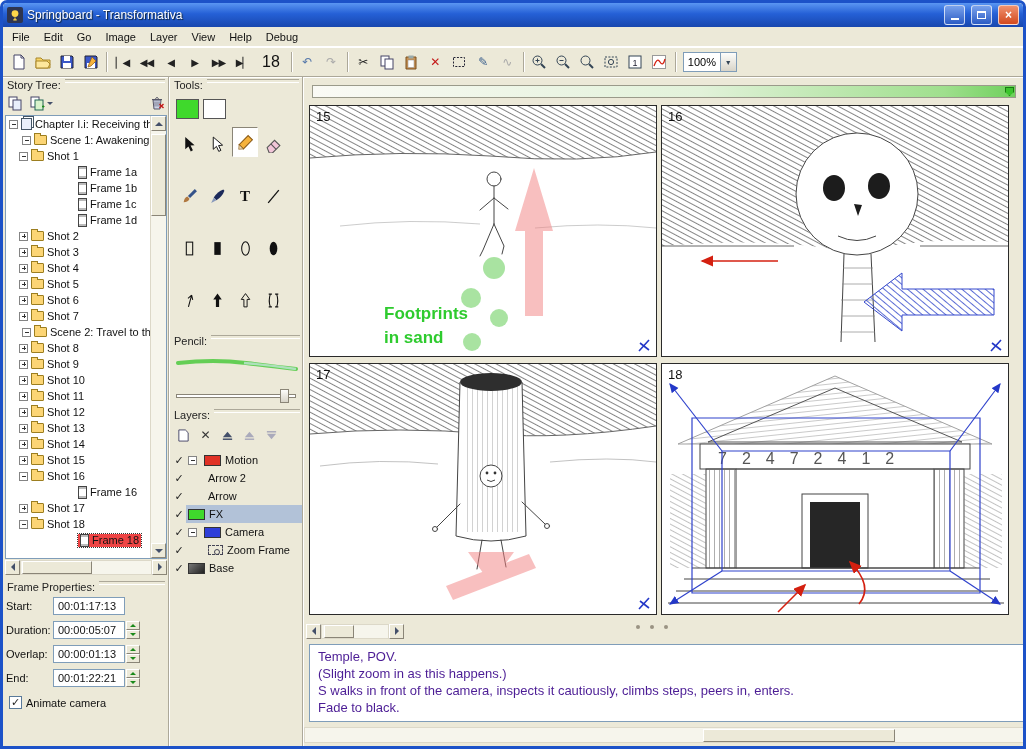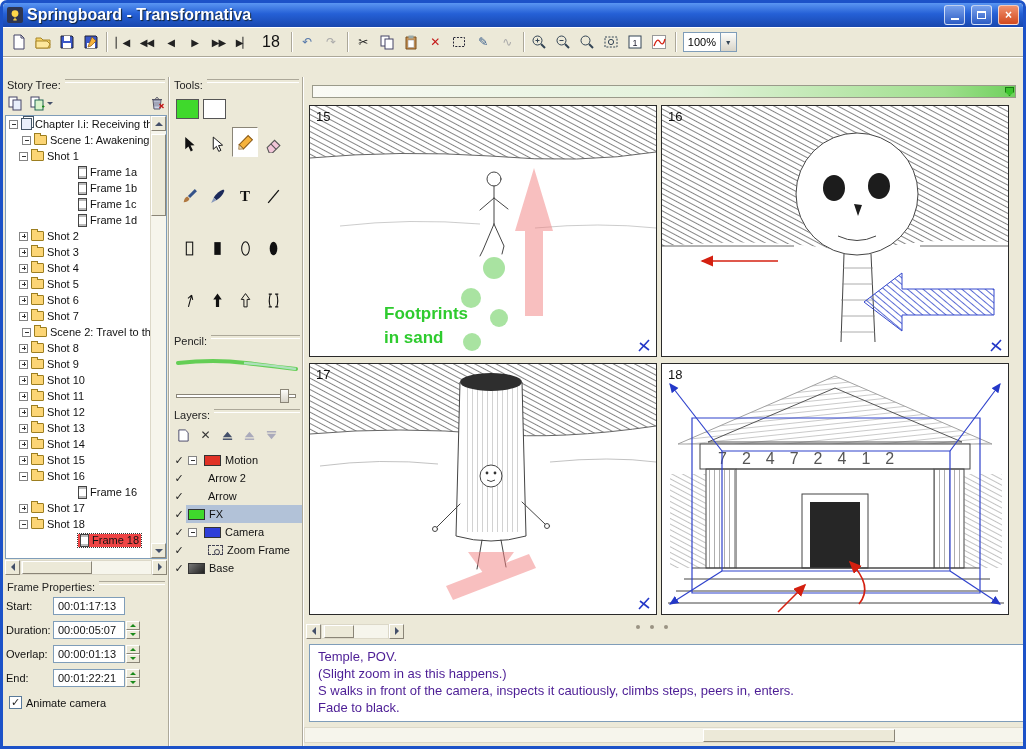--- a/index.html
+++ b/index.html
@@ -1,21 +1,21 @@
 <!DOCTYPE html>
 <html><head>
 <meta charset="utf-8">
 <style>
   *{margin:0;padding:0;box-sizing:border-box;font-family:"Liberation Sans","DejaVu Sans",sans-serif}
   body{background:#fff}
   .window{position:relative;width:1026px;height:749px;border:3px solid #1c52c8;border-radius:7px 7px 0 0;background:#ece9d8;overflow:hidden}
   
   .titlebar{height:24px;background:linear-gradient(180deg,#5a96f2 0%,#2560d6 45%,#1847ae 100%);display:flex;align-items:center;padding:0 4px;gap:4px;border-radius:4px 4px 0 0}
   .title-icon{width:16px;height:16px;flex:none}
-  .title-text{color:#fff;font-weight:bold;font-size:16px;text-shadow:1px 1px 1px #123;flex:1;white-space:nowrap}
+  .title-text{color:#fff;font-weight:normal;font-size:12px;text-shadow:1px 1px 1px #123;flex:1;white-space:nowrap}
   .winbtn{width:21px;height:20px;border-radius:3px;border:1px solid rgba(255,255,255,.7);color:#fff;display:flex;align-items:center;justify-content:center;margin-left:2px;flex:none}
   .btn-min,.btn-max{background:linear-gradient(180deg,#7aa2ec,#2c5cc4)}
   .btn-close{background:linear-gradient(180deg,#f0916e,#d2491e)}
   .ming{width:8px;height:3px;border-bottom:2px solid #fff;margin-top:6px}
   .maxg{width:9px;height:8px;border:1px solid #fff;border-top:2px solid #fff}
   .closeg{font-size:12px;font-weight:bold;line-height:1}
   
   .menubar{height:20px;display:flex;align-items:center;padding-left:2px;border-bottom:1px solid #fff}
   .mitem{font-size:11px;padding:2px 7px;color:#111}
   .toolbar{height:30px;display:flex;align-items:center;padding-left:4px;gap:1px;border-top:1px solid #fff;border-bottom:1px solid #aca899;box-shadow:0 1px 0 #fff}
@@ -158,20 +158,30 @@
         <span class="ming"></span>
       </span>
     <span class="winbtn btn-max">
         <span class="maxg"></span>
       </span>
     <span class="winbtn btn-close">
         <span class="closeg">×</span>
       </span>
   </div>
 
+  <div class="menubar">
+    <span class="mitem">File</span>
+    <span class="mitem">Edit</span>
+    <span class="mitem">Go</span>
+    <span class="mitem">Image</span>
+    <span class="mitem">Layer</span>
+    <span class="mitem">View</span>
+    <span class="mitem">Help</span>
+    <span class="mitem">Debug</span>
+  </div>
 
   <div class="toolbar">
     <span class="tbtn">
         <svg viewBox="0 0 16 16">
           <path d="M3 1 h7 l3 3 v11 H3 Z" fill="#fff" stroke="#446"></path>
           <path d="M10 1 v3 h3" fill="none" stroke="#446"></path>
         </svg>
       </span>
     <span class="tbtn">
         <svg viewBox="0 0 16 16">

